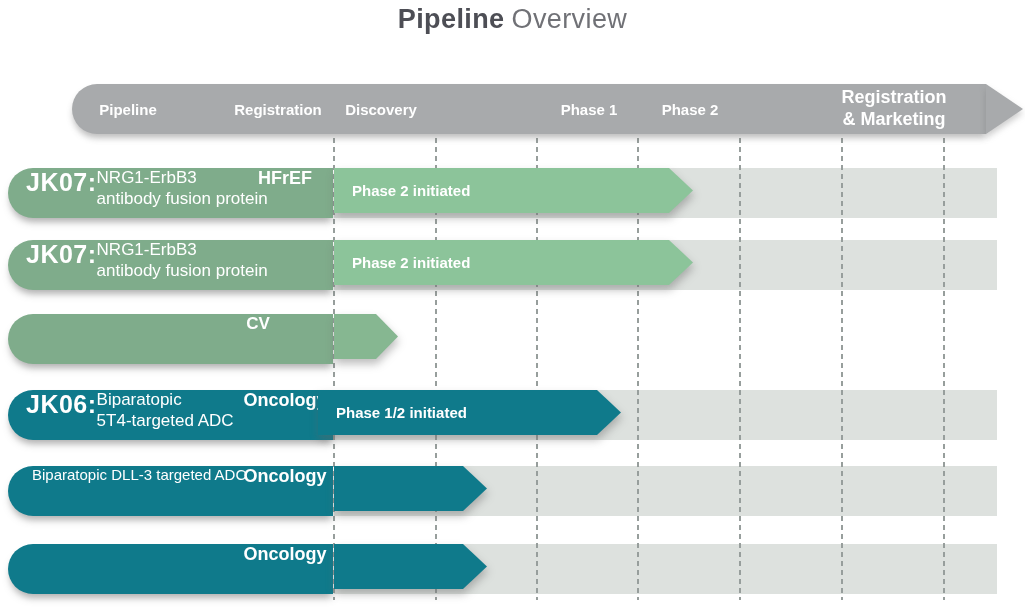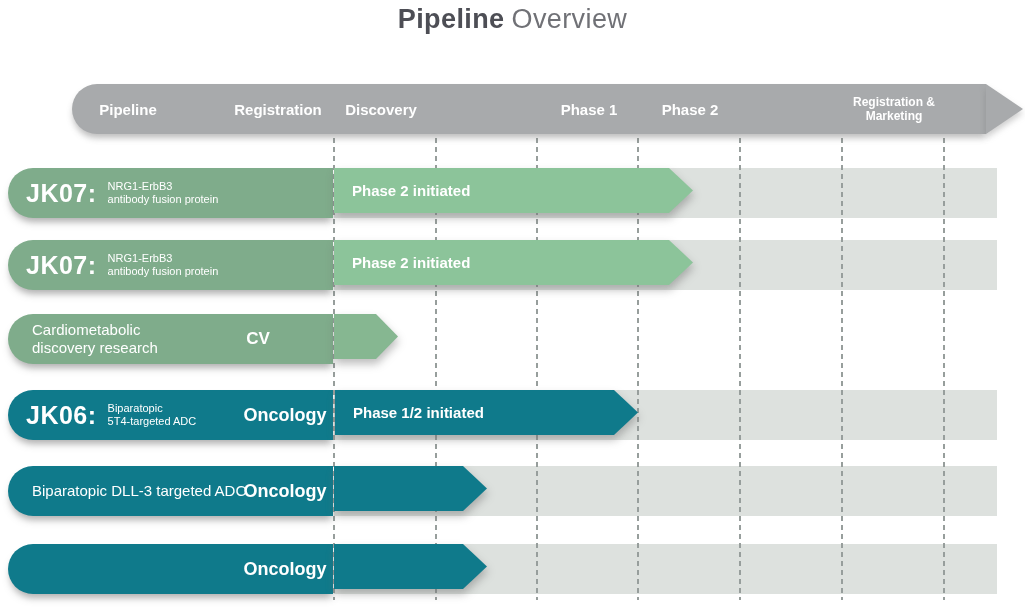--- a/index.html
+++ b/index.html
@@ -18,54 +18,54 @@
                 box-shadow:0 5px 6px -1px rgba(110,110,110,.45); z-index:4; }
   .header-tip { position:absolute; left:986px; top:84px; width:0; height:0;
                 border-top:25px solid transparent; border-bottom:25px solid transparent;
                 border-left:37px solid var(--header-gray,#a8aaac);
                 filter:drop-shadow(0 4px 3px rgba(110,110,110,.35)); z-index:4; }
   .hcol { position:absolute; top:84px; height:50px; transform:translateX(-50%);
           display:flex; align-items:center; justify-content:center; color:#fff;
           font-weight:700; font-size:15px; white-space:nowrap; z-index:5; }
   .c0{left:128px} .c1{left:278px} .c2{left:381px} .c3{left:487px}
   .c4{left:589px} .c5{left:690px} .c6{left:791px}
-  .c7{left:894px; width:102px; white-space:normal; text-align:center; font-size:12px; line-height:1.2;}
+  .c7{left:894px; width:102px; white-space:normal; text-align:center; font-size:18px; line-height:1.2;}
 
   
   .vline { position:absolute; top:138px; height:462px; width:2px; z-index:2;
            background:repeating-linear-gradient(to bottom, #979e9c 0 5px, transparent 5px 9px); }
   .v0{left:333px}.v1{left:435px}.v2{left:536px}.v3{left:637px}.v4{left:739px}.v5{left:841px}.v6{left:943px}
 
   
   .track { position:absolute; left:334px; width:663px; height:50px;
            background:var(--track-gray,#dde1de); z-index:1; }
   .t1{top:168px}.t2{top:240px}.t4{top:390px}.t5{top:466px}.t6{top:544px}
 
   
   .bar { position:absolute; left:8px; width:325px; height:50px; border-radius:25px 0 0 25px;
-         z-index:3; display:flex; align-items:center; color:#fff;
+         z-index:3; display:flex; align-items:flex-start; color:#fff;
          box-shadow:0 6px 7px -2px rgba(100,100,100,.5); }
   .green{background:var(--green-bar,#7fac8b)}
   .teal {background:var(--teal,#0f7a8b)}
   .b1{top:168px}.b2{top:240px}.b3{top:314px}.b4{top:390px}.b5{top:466px}.b6{top:544px}
 
   .prog    { font-size:25px; font-weight:700; margin-left:18px; letter-spacing:.5px; }
-  .sub     { margin-left:11px; font-size:11px; line-height:1.22; }
+  .sub     { font-size:17px; line-height:1.22; }
   .subline { display:block; }
   .prog-sm { font-size:15px; margin-left:24px; line-height:1.2; }
   .ind     { position:absolute; left:212px; width:130px; text-align:center; font-size:18px; font-weight:700; }
   .ind-cv  { left:185px; font-size:17px; }
 
   
   .arrow-wrap { position:absolute; height:45px; z-index:3;
                 filter:drop-shadow(1px 5px 4px rgba(100,100,100,.42)); }
   .aw1{left:334px; top:168px; width:359px}
   .aw2{left:334px; top:240px; width:359px}
   .aw3{left:334px; top:314px; width:64px}
-  .aw4{left:335px; top:390px; width:303px}
+  .aw4{left:318px; top:390px; width:303px}
   .aw5{left:334px; top:466px; width:153px}
   .aw6{left:334px; top:544px; width:153px}
   .arrow { width:100%; height:100%; display:flex; align-items:center;
            clip-path:polygon(0 0, calc(100% - 24px) 0, 100% 50%, calc(100% - 24px) 100%, 0 100%); }
   .aw3 .arrow { clip-path:polygon(0 0, calc(100% - 22px) 0, 100% 50%, calc(100% - 22px) 100%, 0 100%); }
   .light-green{background:var(--green-arrow,#8cc49a)}
   .green-mid  {background:var(--green-arrow-mid,#86b791)}
   .teal-a     {background:var(--teal,#0f7a8b)}
   .status { font-size:15px; font-weight:700; color:#fff; margin-left:18px; white-space:nowrap; }
 </style>
@@ -93,20 +93,21 @@
   <div class="vline v5"></div>
   <div class="vline v6"></div>
 
   <div class="track t1"></div>
   <div class="bar green b1">
     <span class="prog">JK07:</span>
     <span class="sub">
         <span class="subline">NRG1-ErbB3</span>
         <span class="subline">antibody fusion protein</span>
       </span>
+    <span class="ind">HFrEF</span>
   </div>
   <div class="arrow-wrap aw1">
     <div class="arrow light-green">
       <span class="status">Phase 2 initiated</span>
     </div>
   </div>
 
   <div class="track t2"></div>
   <div class="bar green b2">
     <span class="prog">JK07:</span>
@@ -115,24 +116,20 @@
         <span class="subline">antibody fusion protein</span>
       </span>
   </div>
   <div class="arrow-wrap aw2">
     <div class="arrow light-green">
       <span class="status">Phase 2 initiated</span>
     </div>
   </div>
 
   <div class="bar green b3">
-    <span class="prog-sm">
-        <span class="subline">Cardiometabolic</span>
-        <span class="subline">discovery research</span>
-      </span>
     <span class="ind ind-cv">CV</span>
   </div>
   <div class="arrow-wrap aw3">
     <div class="arrow green-mid"></div>
   </div>
 
   <div class="track t4"></div>
   <div class="bar teal b4">
     <span class="prog">JK06:</span>
     <span class="sub">

